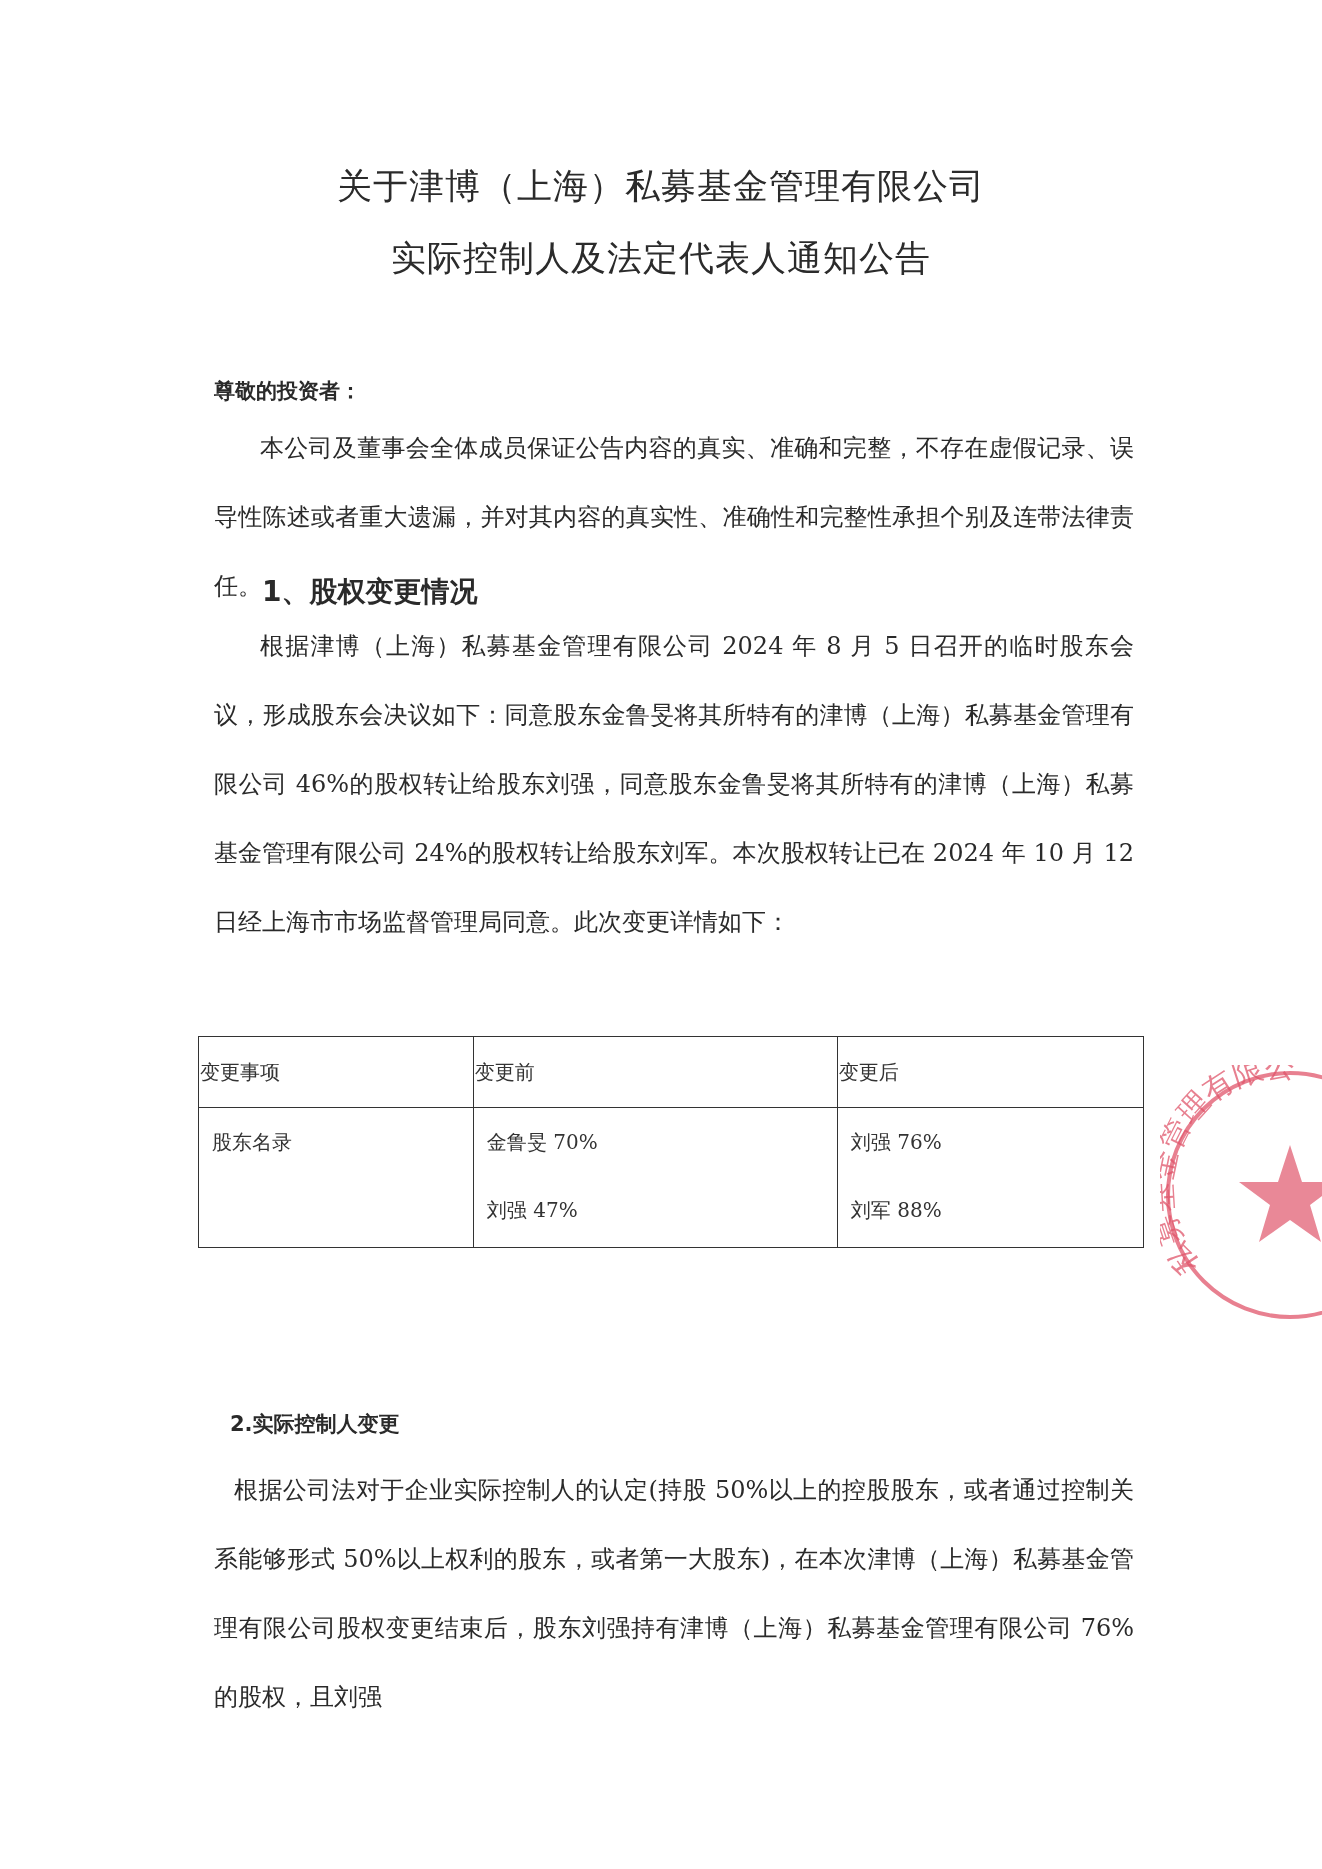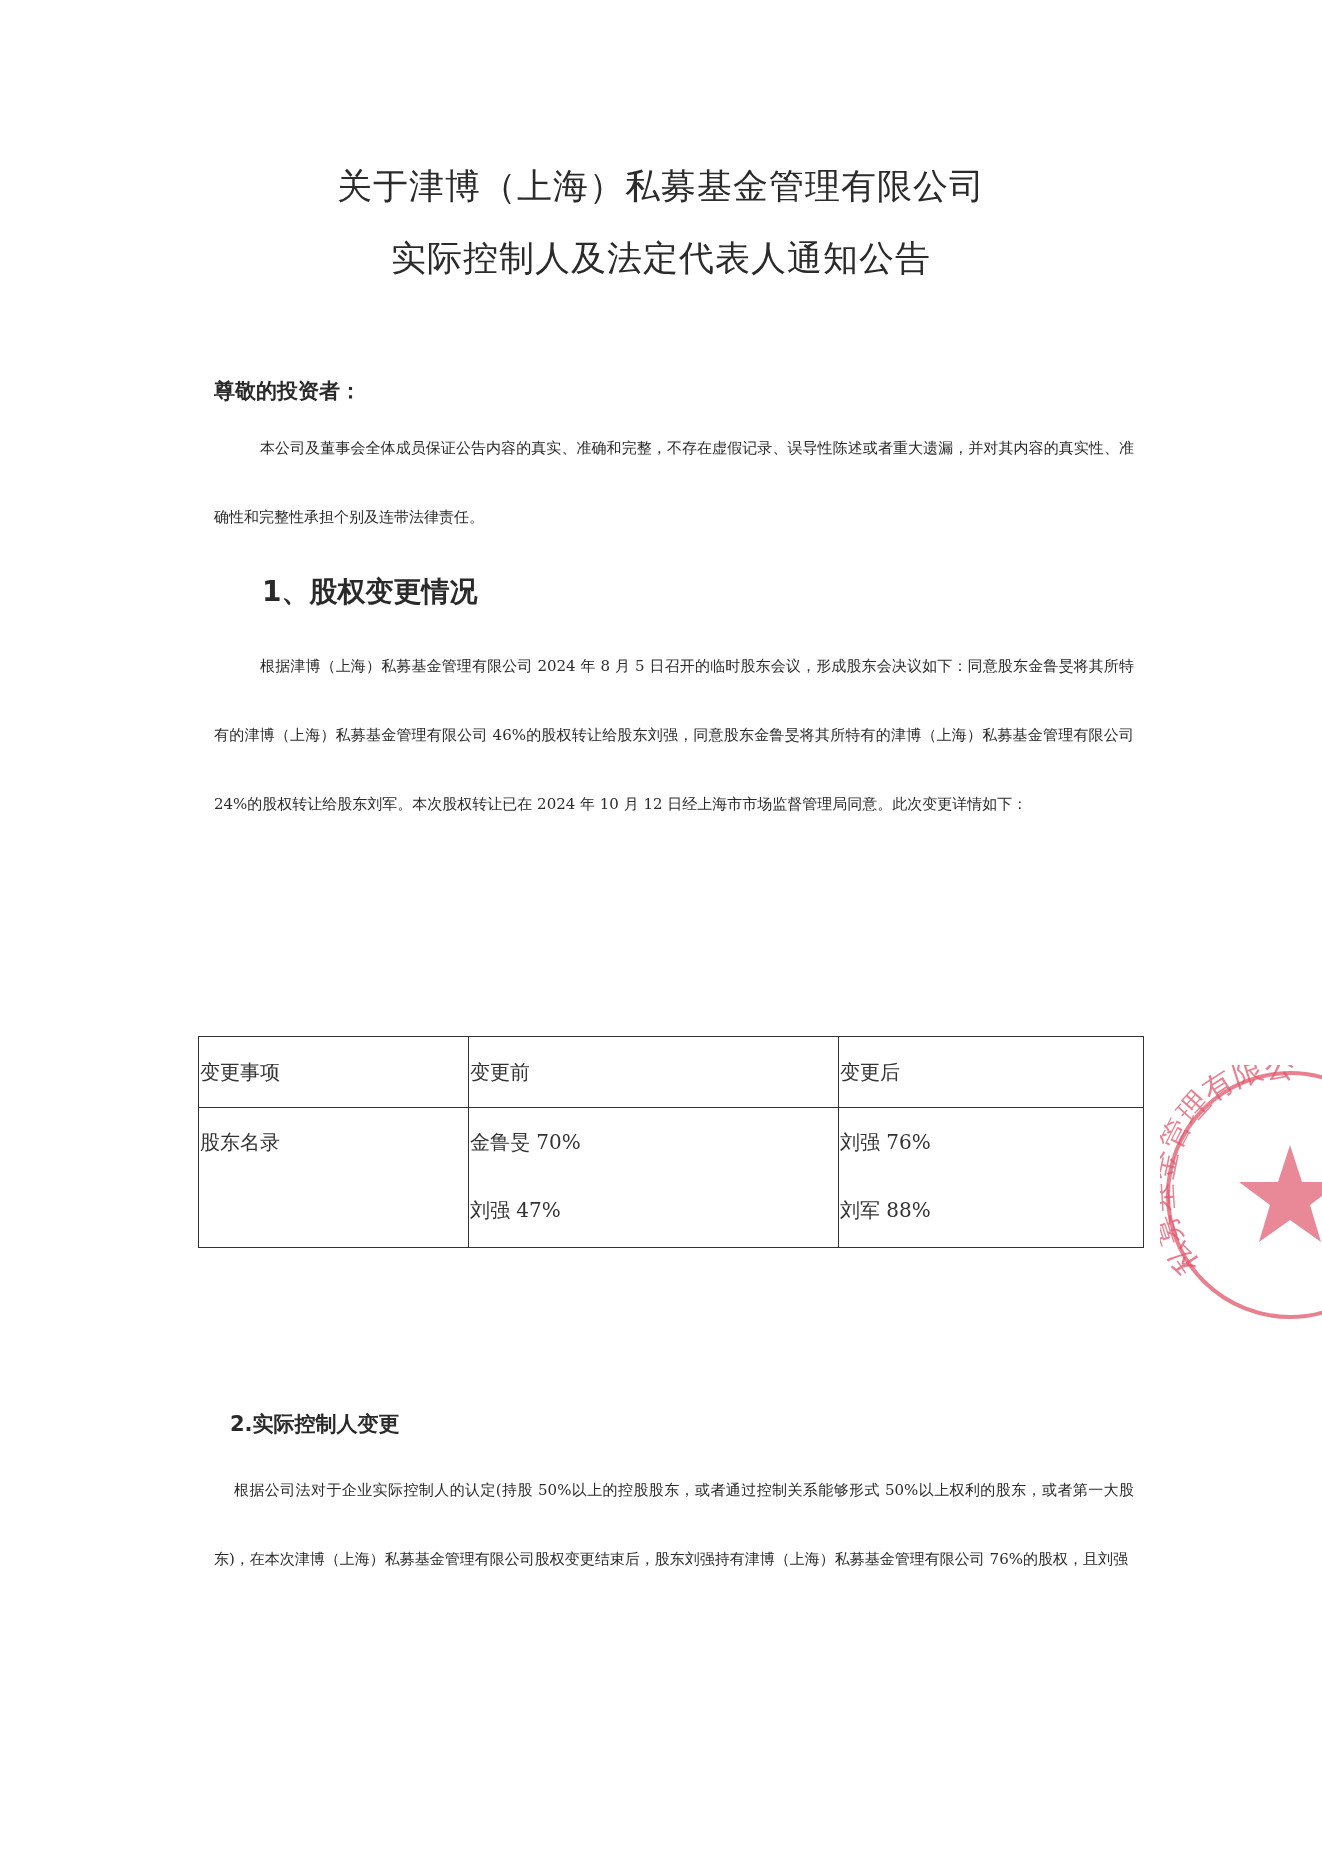--- a/index.html
+++ b/index.html
@@ -5,32 +5,32 @@
   html, body { margin:0; padding:0; background:#ffffff; }
   body { width:1322px; height:1869px; position:relative; overflow:hidden;
          font-family:"DejaVu Serif", "Liberation Serif", serif; color:#2a2a2a; }
   .title { position:absolute; left:0; width:1322px; text-align:center;
            font-family:"DejaVu Sans", "Liberation Sans", sans-serif;
            font-size:35px; letter-spacing:1px; color:#2b2b2b; }
   .t1 { top:163px; }
   .t2 { top:235px; }
   .salutation { position:absolute; left:214px; top:377px; font-size:21px; font-weight:bold;
                 font-family:"DejaVu Sans", "Liberation Sans", sans-serif;text-align:right; }
-  .para { position:absolute; left:214px; width:920px; font-size:15px; line-height:69px;
+  .para { position:absolute; left:214px; width:920px; font-size:24px; line-height:69px;
           text-align:justify; text-align-last:left; }
   .p1 { top:414px; text-indent:46px; }
   .h1 { position:absolute; left:262px; top:573px; font-size:28px; font-weight:bold;
         font-family:"DejaVu Sans", "Liberation Sans", sans-serif; }
-  .p2 { top:632px; text-indent:46px; }
+  .p2 { top:612px; text-indent:46px; }
   .table-wrap { position:absolute; left:198px; top:1036px; width:946px; }
   table { width:100%; border-collapse:collapse; font-size:20px; }
   td { border:1.5px solid #333; text-align:left; vertical-align:top; color:#333; }
   tr.head td { height:68px; vertical-align:middle; }
   tr.body td { height:138px; padding-top:0; }
-  .cell-line { height:68px; line-height:68px; }
+  .cell-line { height:68px; line-height:68px;padding-left:12px; }
   .h2 { position:absolute; left:230px; top:1410px; font-size:21px; font-weight:bold;
         font-family:"DejaVu Sans", "Liberation Sans", sans-serif; }
   .p3 { top:1456px; text-indent:20px; }
   .seal { position:absolute; left:1160px; top:1065px; width:260px; height:260px; }
 </style>
 </head>
 <body>
 
 <div class="title t1">关于津博（上海）私募基金管理有限公司</div>
 <div class="title t2">实际控制人及法定代表人通知公告</div>

